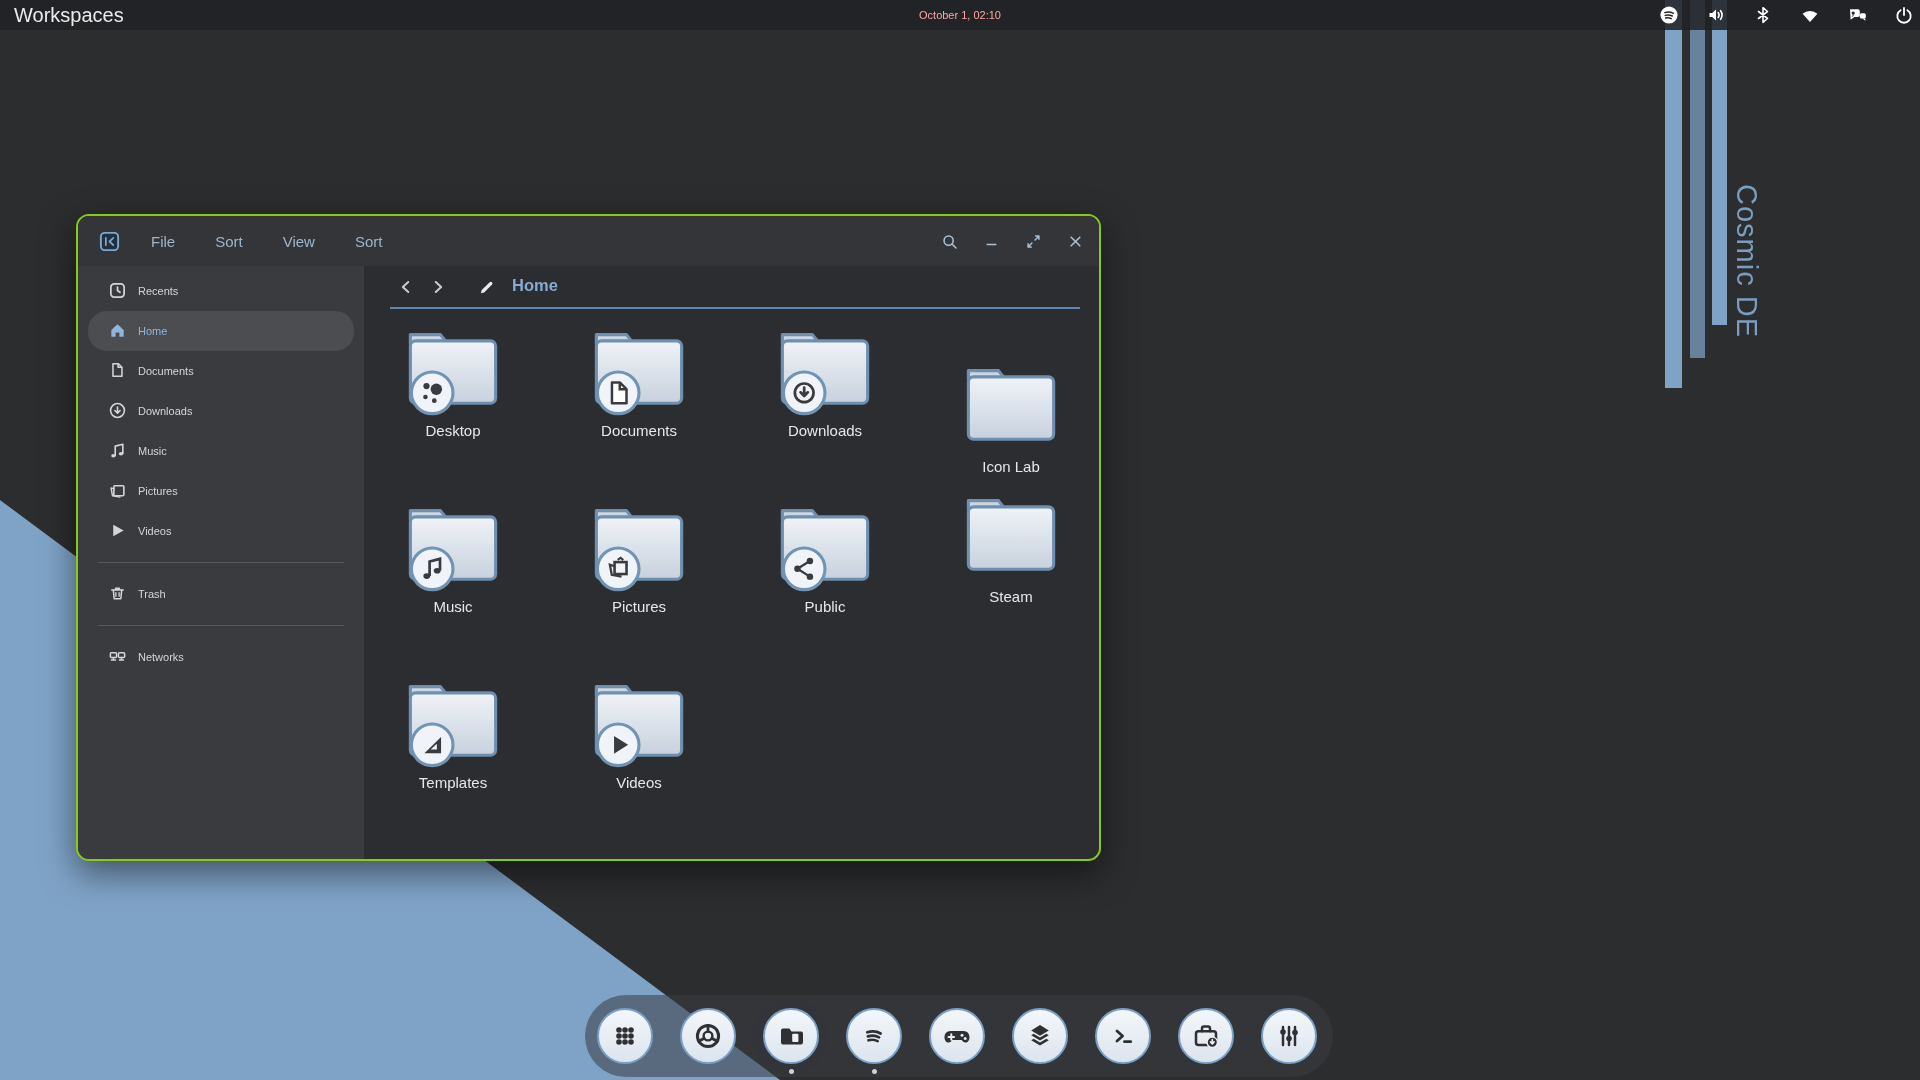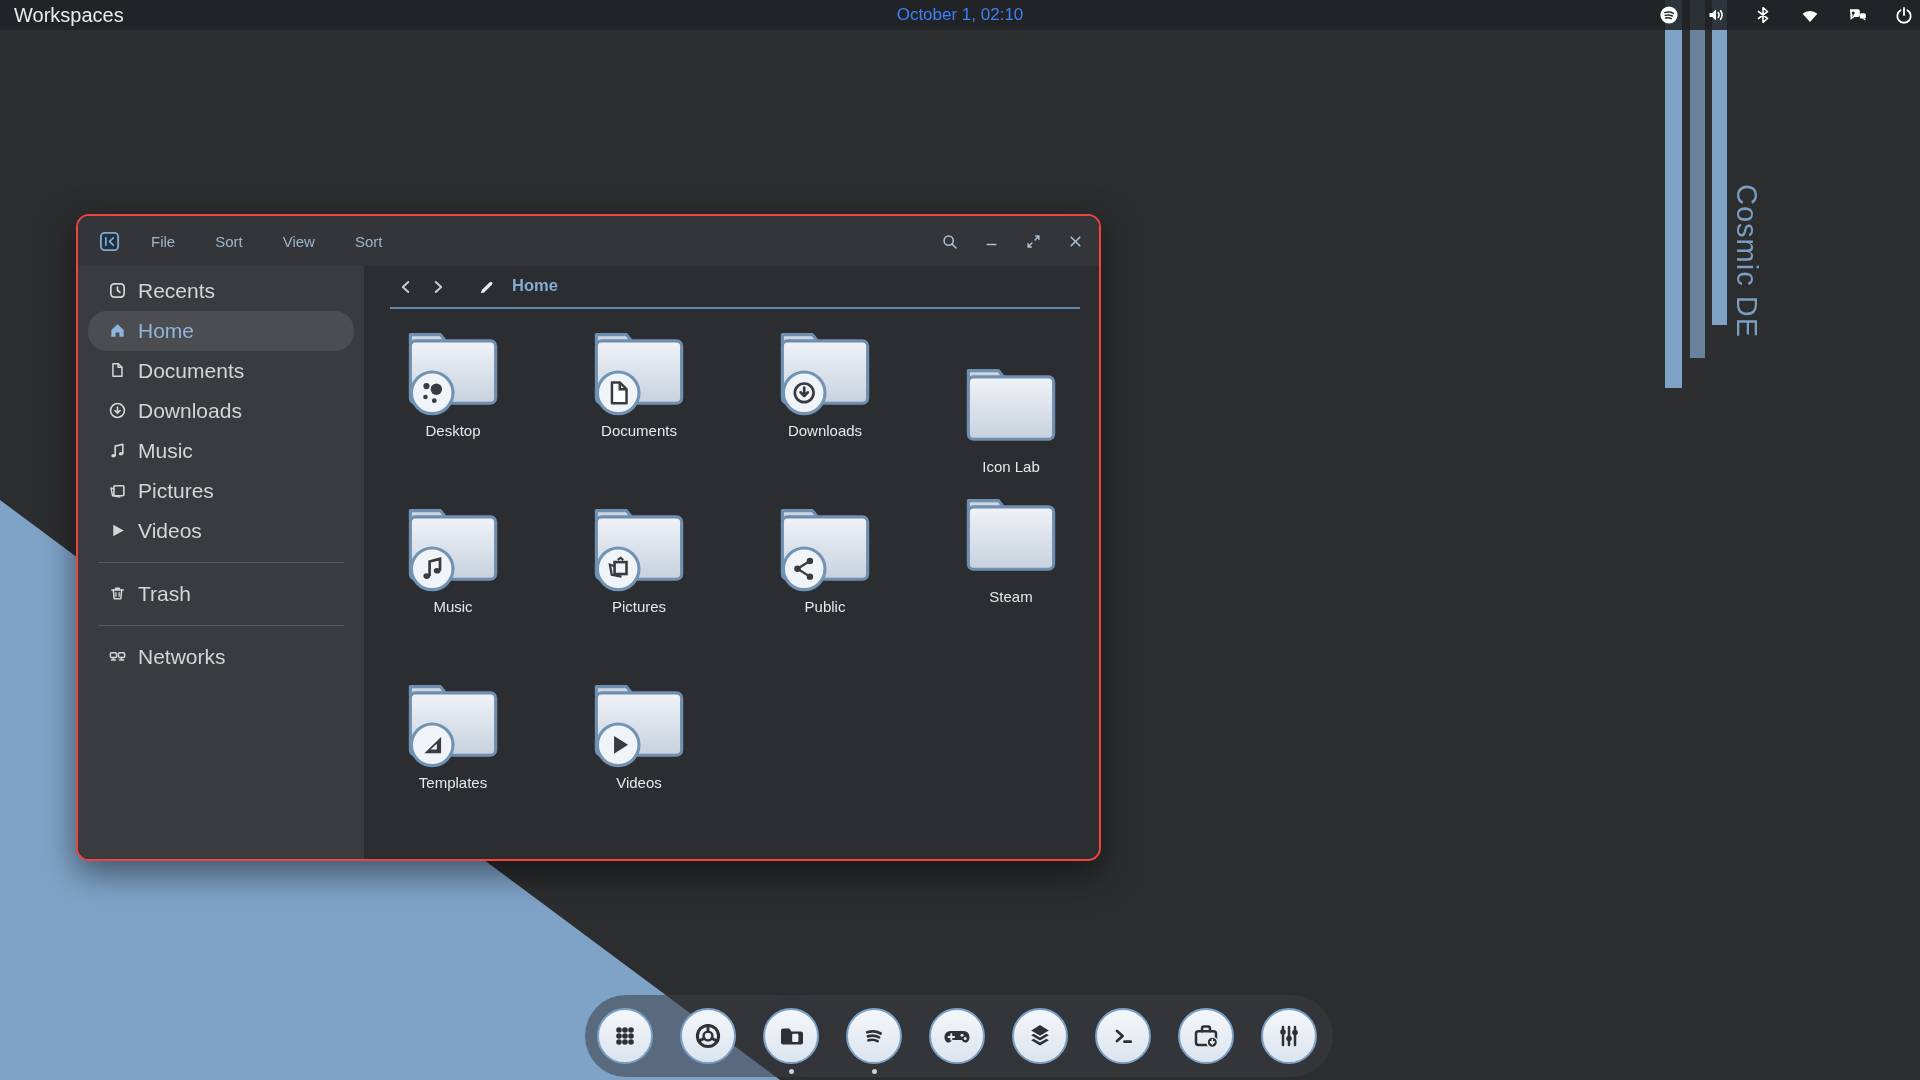--- a/index.html
+++ b/index.html
@@ -17,43 +17,43 @@
   .wp-watermark { position:absolute; left:1730px; top:184px; z-index:1;
                   writing-mode:vertical-rl; font-size:29px; letter-spacing:1px;
                   color:#7b9dc0; }
 
   
   .panel { position:absolute; top:0; left:0; width:1920px; height:30px;
            background:rgba(33,34,37,0.86); z-index:10; }
   .panel-left { position:absolute; left:14px; top:0; height:30px; line-height:30px;
                 color:#ebebeb; font-size:20px; }
   .panel-clock { position:absolute; left:0; width:100%; top:0; height:30px; line-height:30px;
-                 text-align:center; color:#3b82f6; font-size:17px; }
+                 text-align:center; color:#fca5a5; font-size:11px; }
   .tray { position:absolute; right:4px; top:0; height:30px; display:flex; align-items:center;
           gap:23px; z-index:11; }
   .tray-icon { width:24px; height:24px; display:flex; align-items:center; justify-content:center; }
 
   
   .window { position:absolute; left:76px; top:214px; width:1025px; height:647px;
-            background:#2c2d30; border:2px solid #ef4444; border-radius:13px;
+            background:#2c2d30; border:2px solid #84cc16; border-radius:13px;
             box-shadow:0 12px 34px rgba(0,0,0,.5); z-index:5; overflow:hidden; }
   .titlebar { position:absolute; top:0; left:0; right:0; height:50px; background:#333539; }
   .titlebar-left { position:absolute; left:20px; top:0; height:50px; display:flex;
                    align-items:center; gap:30px; }
   .app-icon { width:23px; height:23px; display:flex; }
   .menu-item { color:#9db4ca; font-size:15px; cursor:default; }
   .titlebar-right { position:absolute; right:12px; top:0; height:50px; display:flex;
                     align-items:center; gap:18px; color:#a9c0d6; }
   .win-btn { width:24px; height:24px; display:flex; align-items:center; justify-content:center; }
 
   
   .sidebar { position:absolute; top:50px; left:0; width:286px; bottom:0;
              background:#3a3b3e; border-bottom-left-radius:11px; padding-top:5px; }
   .side-item { height:40px; margin:0 10px; display:flex; align-items:center; gap:10px;
-               padding-left:20px; color:#d4d5d7; font-size:21px; border-radius:19px; }
+               padding-left:20px; color:#d4d5d7; font-size:11px; border-radius:19px; }
   .side-item.selected { background:#4b4d50; color:#8fb5dc; }
   .side-item .s-icon { width:20px; height:20px; display:flex; flex:none; }
   .side-divider { height:1px; background:#56575a; margin:11px 20px; }
 
   
   .crumbbar { position:absolute; left:286px; top:50px; right:0; height:42px; }
   .nav-btn { position:absolute; top:9px; width:24px; height:24px; display:flex;
              align-items:center; justify-content:center; color:#c9cdd2; }
   .nav-back { left:30px; } .nav-fwd { left:62px; }
   .edit-btn { position:absolute; left:110px; top:9px; width:24px; height:24px;

